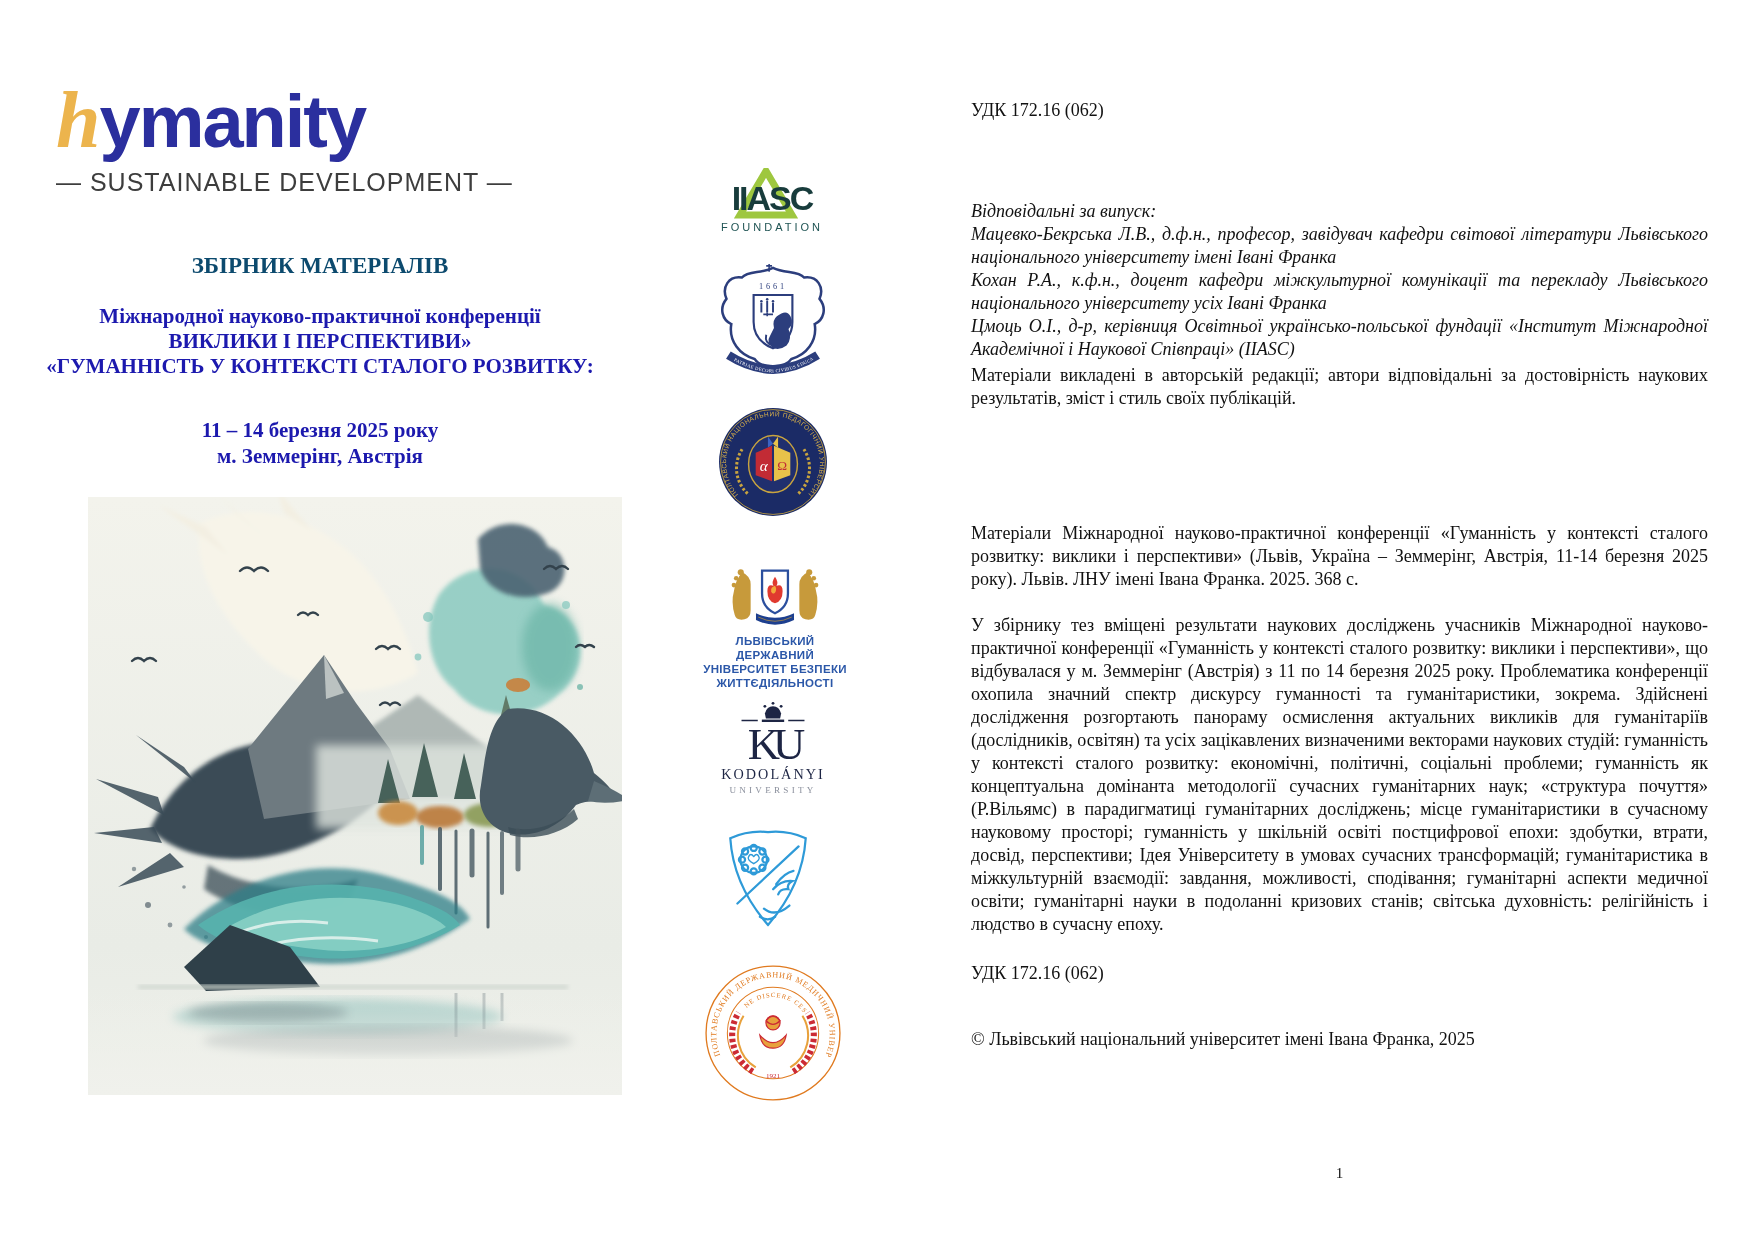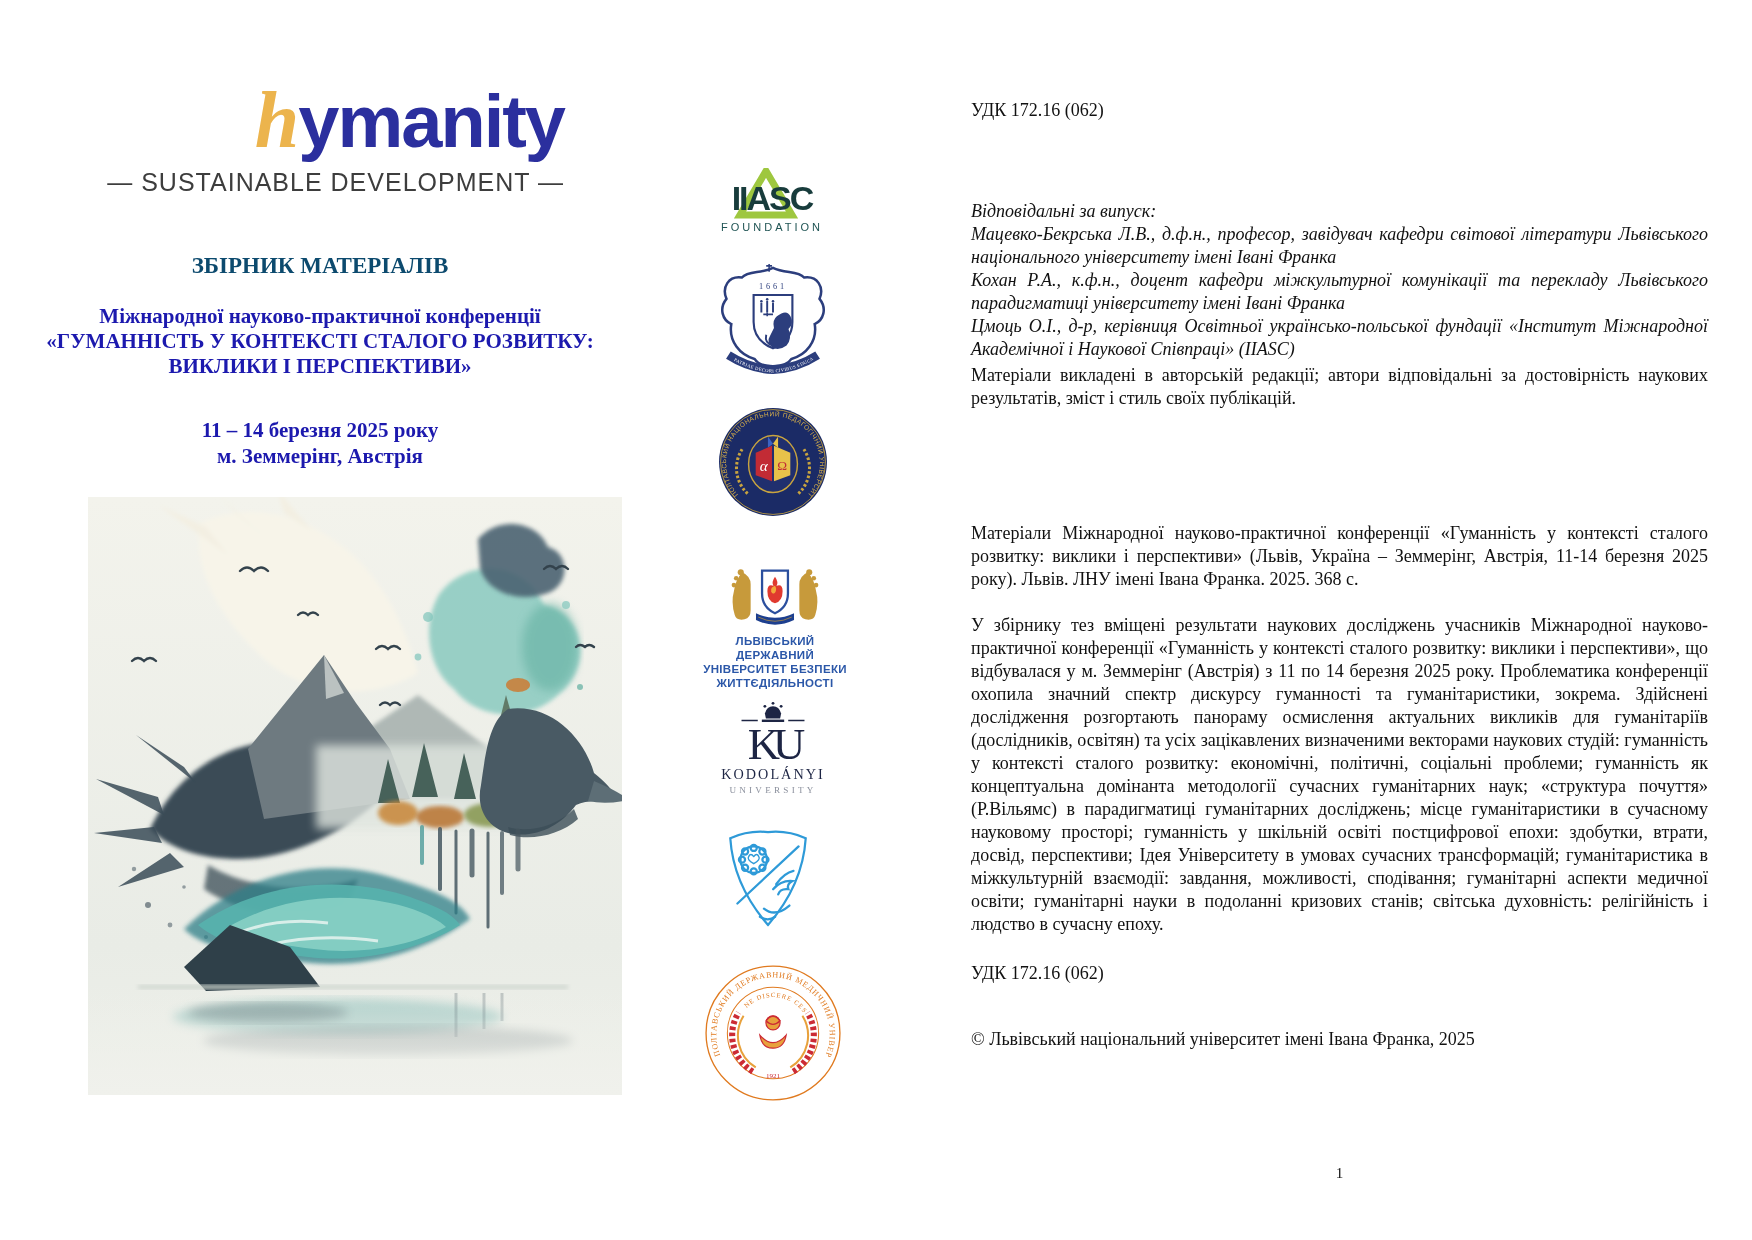--- a/index.html
+++ b/index.html
@@ -1,19 +1,19 @@
 <!DOCTYPE html>
 <html><head>
 <meta charset="utf-8">
 <style>
   html,body{margin:0;padding:0;background:#ffffff;}
   .canvas{position:relative;width:1752px;height:1240px;background:#ffffff;overflow:hidden;
           font-family:"Liberation Serif", serif;color:#111;}
   
-  .brand{position:absolute;left:44px;top:80px;width:520px;text-align:right;line-height:1;}
+  .brand{position:absolute;left:56px;top:80px;width:520px;text-align:left;line-height:1;}
   .brand-word{font-family:"Liberation Sans", sans-serif;font-weight:700;font-size:74px;
               color:#2b2f9e;letter-spacing:-2px;white-space:nowrap;}
   .brand-h{font-family:"Liberation Serif", serif;font-style:italic;font-weight:700;
            color:#ecb44d;font-size:80px;margin-right:1px;}
   .brand-tagline{margin-top:10px;font-family:"Liberation Sans", sans-serif;font-size:25px;
                  color:#3d3d3d;letter-spacing:1px;white-space:nowrap;}
   .collection-title{position:absolute;left:60px;top:253px;width:520px;text-align:center;
                     color:#0c4a6e;font-weight:700;font-size:23px;}
   .conf{position:absolute;left:10px;top:304px;width:620px;text-align:center;color:#1c19ae;
         font-weight:700;font-size:21px;line-height:25px;}
@@ -47,22 +47,22 @@
   <section>
     <div class="brand">
       <div class="brand-word"><span class="brand-h">h</span><span>ymanity</span></div>
       <div class="brand-tagline">— SUSTAINABLE DEVELOPMENT —</div>
     </div>
 
     <div class="collection-title">ЗБІРНИК МАТЕРІАЛІВ</div>
 
     <div class="conf">
       <div>Міжнародної науково-практичної конференції</div>
+      <div>ВИКЛИКИ І ПЕРСПЕКТИВИ»</div>
       <div>«ГУМАННІСТЬ У КОНТЕКСТІ СТАЛОГО РОЗВИТКУ:</div>
-      <div>ВИКЛИКИ І ПЕРСПЕКТИВИ»</div>
     </div>
 
     <div class="dates">
       <div>11 – 14 березня 2025 року</div>
       <div>м. Земмерінг, Австрія</div>
     </div>
 
     <svg class="artwork" viewBox="0 0 534 598">
       <defs>
         <linearGradient id="bg" x1="0" y1="0" x2="0" y2="1">
@@ -315,21 +315,21 @@
       <text x="70" y="114" text-anchor="middle" font-size="7" fill="#cc2b35" font-family="Liberation Serif, serif">1921</text>
     </svg>
   </aside>
 
   <section class="right-page">
     <p class="rp udc-top">УДК 172.16 (062)</p>
 
     <div class="rp responsible">
       <p>Відповідальні за випуск:</p>
       <p>Мацевко-Бекрська Л.В., д.ф.н., професор, завідувач кафедри світової літератури Львівського національного університету імені Івані Франка</p>
-      <p>Кохан Р.А., к.ф.н., доцент кафедри міжкультурної комунікації та перекладу Львівського парадигматиці університету імені Івані Франка</p>
+      <p>Кохан Р.А., к.ф.н., доцент кафедри міжкультурної комунікації та перекладу Львівського національного університету усіх Івані Франка</p>
       <p>Цмоць О.І., д-р, керівниця Освітньої українсько-польської фундації «Інститут Міжнародної Академічної і Наукової Співпраці» (IIASC)</p>
     </div>
 
     <p class="rp disclaimer">Матеріали викладені в авторській редакції; автори відповідальні за достовірність наукових результатів, зміст і стиль своїх публікацій.</p>
 
     <p class="rp biblio">Матеріали Міжнародної науково-практичної конференції «Гуманність у контексті сталого розвитку: виклики і перспективи» (Львів, Україна – Земмерінг, Австрія, 11-14 березня 2025 року). Львів. ЛНУ імені Івана Франка. 2025. 368 с.</p>
 
     <p class="rp abstract">У збірнику тез вміщені результати наукових досліджень учасників Міжнародної науково-практичної конференції «Гуманність у контексті сталого розвитку: виклики і перспективи», що відбувалася у м. Земмерінг (Австрія) з 11 по 14 березня 2025 року. Проблематика конференції охопила значний спектр дискурсу гуманності та гуманітаристики, зокрема. Здійснені дослідження розгортають панораму осмислення актуальних викликів для гуманітаріїв (дослідників, освітян) та усіх зацікавлених визначеними векторами наукових студій: гуманність у контексті сталого розвитку: економічні, політичні, соціальні проблеми; гуманність як концептуальна домінанта методології сучасних гуманітарних наук; «структура почуття» (Р.Вільямс) в парадигматиці гуманітарних досліджень; місце гуманітаристики в сучасному науковому просторі; гуманність у шкільній освіті постцифрової епохи: здобутки, втрати, досвід, перспективи; Ідея Університету в умовах сучасних трансформацій; гуманітаристика в міжкультурній взаємодії: завдання, можливості, сподівання; гуманітарні аспекти медичної освіти; гуманітарні науки в подоланні кризових станів; світська духовність: релігійність і людство в сучасну епоху.</p>
 
     <p class="rp udc-bottom">УДК 172.16 (062)</p>

